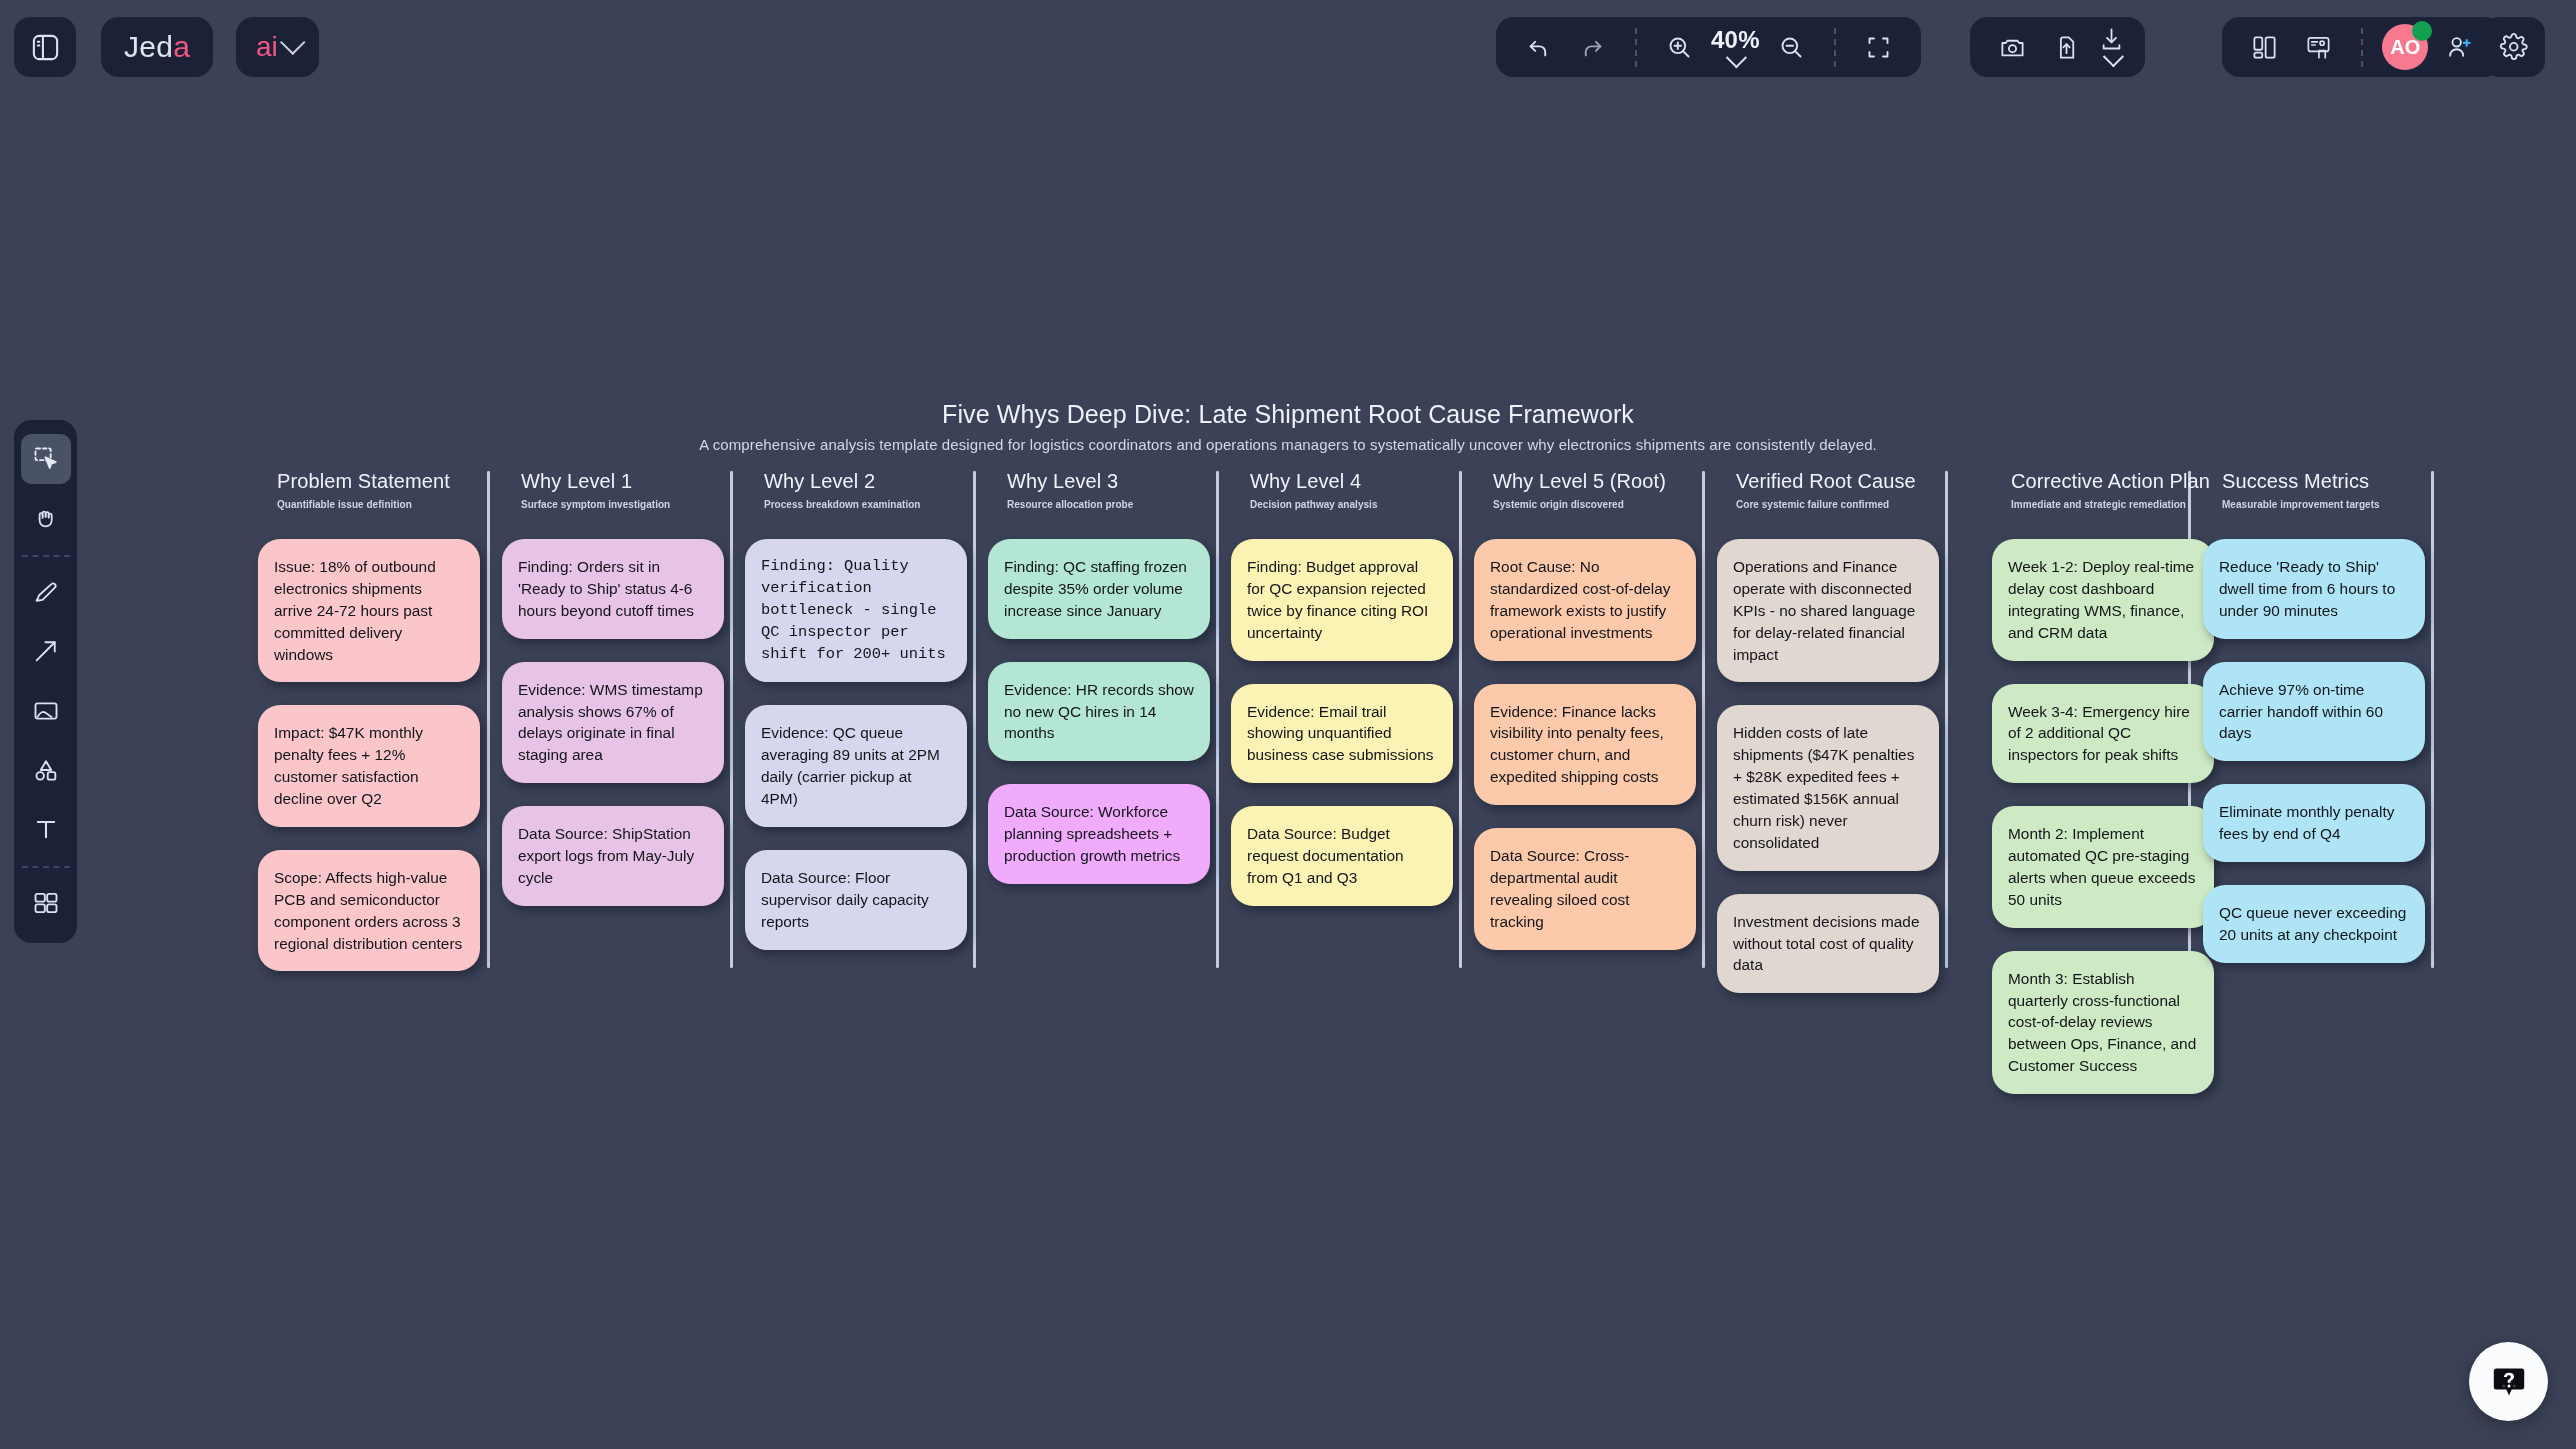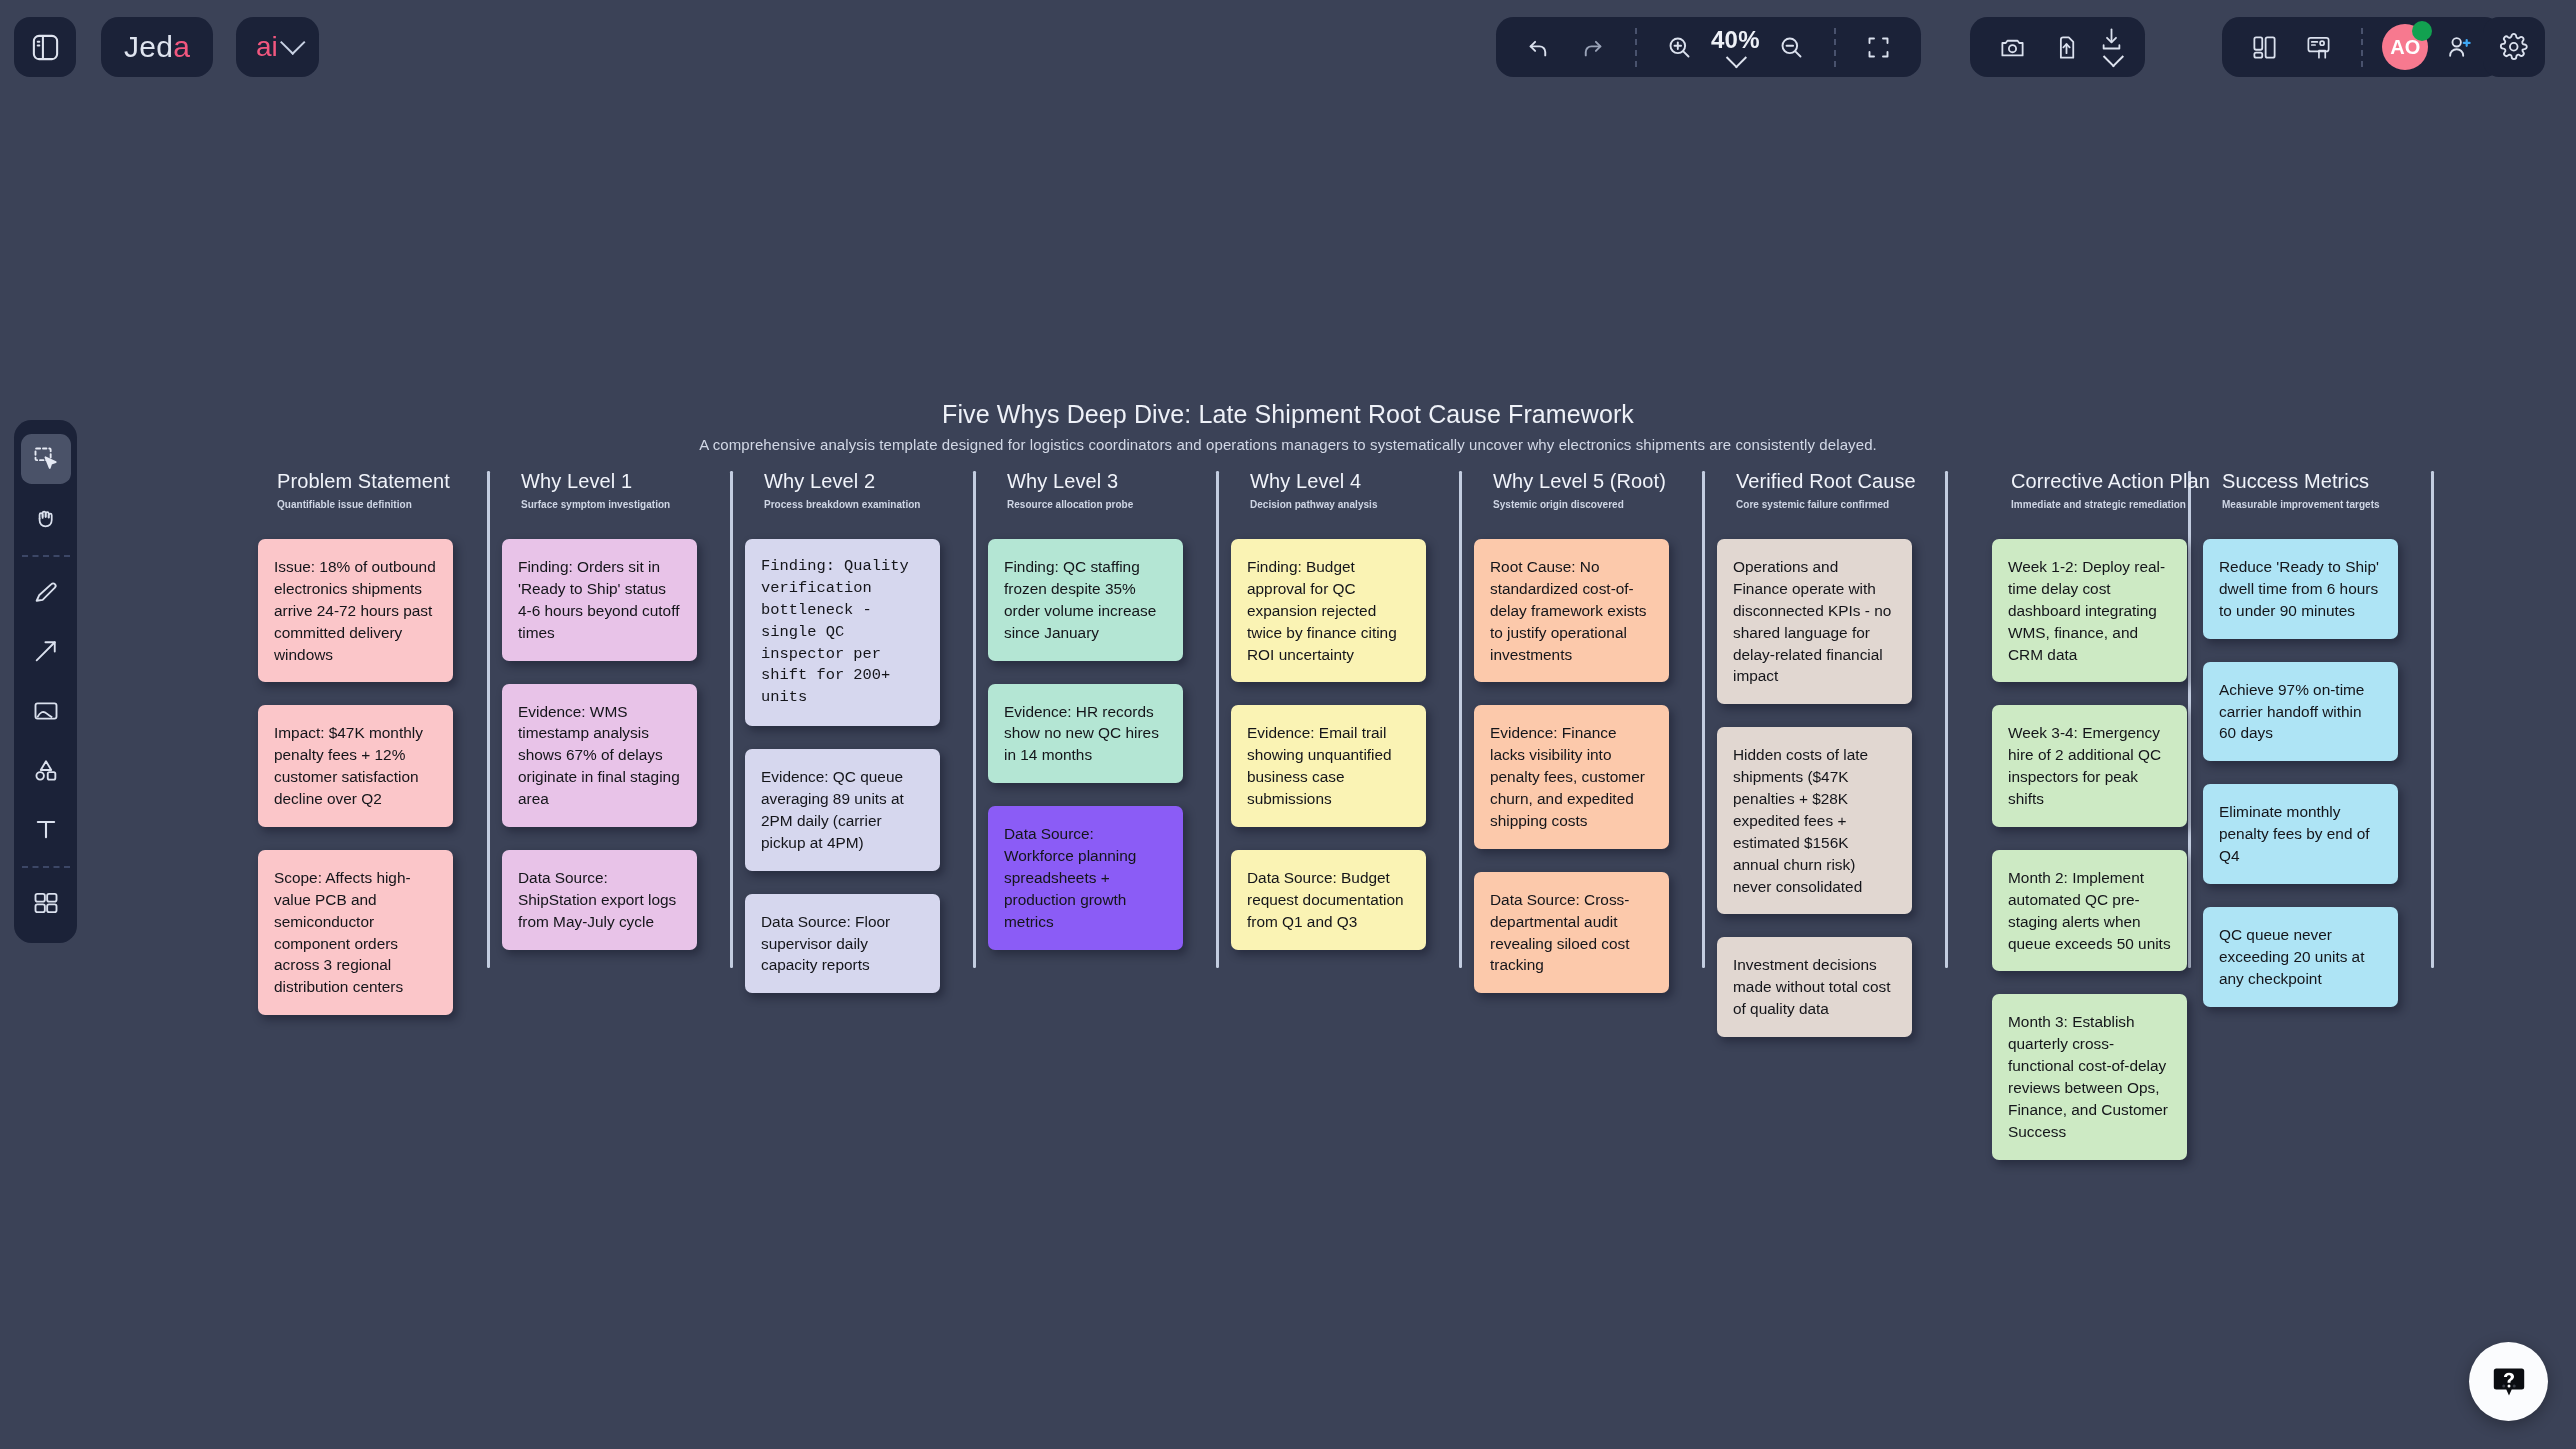--- a/index.html
+++ b/index.html
@@ -78,28 +78,28 @@
     text-align: center; color: #d2d8e6; font-size: 15px; letter-spacing: 0.1px;
   }
 
   .board { position: absolute; left: 0; top: 470px; width: 2576px; height: 510px; }
   .col { position: absolute; top: 0; width: 242px; }
   .col-head { padding-left: 19px; }
   .col-title { color: #f0f3fa; font-size: 20px; letter-spacing: 0.1px; margin-bottom: 6px; white-space: nowrap; }
   .col-sub { color: #cfd6e5; font-size: 10px; font-weight: bold; letter-spacing: 0.03px; white-space: nowrap; }
   .cards { margin-top: 29px; position: relative; }
   .card {
-    border-radius: 7px;
+    border-radius: 22px;
     padding: 17px 15.4px 17px 16px;
     margin-bottom: 23px;
     color: #14151a;
     font-size: 15.4px;
     line-height: 1.42;
     box-shadow: 3.4px 4.7px 8.7px rgba(12,16,30,.40);
-    width: 195px;
+    width: 222px;
   }
   .divider {
     position: absolute; top: 1.3px; width: 2.7px; height: 497px;
     background: #c3cde0; border-radius: 1.3px;
   }
 
   
   .fab {
     position: absolute; right: 28px; bottom: 28px;
     width: 79px; height: 79px; border-radius: 50%;
@@ -386,21 +386,21 @@
       </div>
       <div class="divider" style="left: 1216px;"></div>
       <div class="col" style="left: 988px;">
         <div class="col-head">
           <div class="col-title">Why Level 3</div>
           <div class="col-sub">Resource allocation probe</div>
         </div>
         <div class="cards">
           <div class="card" style="background: rgb(180, 230, 212);">Finding: QC staffing frozen despite 35% order volume increase since January</div>
           <div class="card" style="background: rgb(180, 230, 212);">Evidence: HR records show no new QC hires in 14 months</div>
-          <div class="card" style="background: #8b5cf6;">Data Source: Workforce planning spreadsheets + production growth metrics</div>
+          <div class="card" style="background: #f0abfc;">Data Source: Workforce planning spreadsheets + production growth metrics</div>
         </div>
       </div>
       <div class="divider" style="left: 1459px;"></div>
       <div class="col" style="left: 1231px;">
         <div class="col-head">
           <div class="col-title">Why Level 4</div>
           <div class="col-sub">Decision pathway analysis</div>
         </div>
         <div class="cards">
           <div class="card" style="background: rgb(250, 243, 180);">Finding: Budget approval for QC expansion rejected twice by finance citing ROI uncertainty</div>

